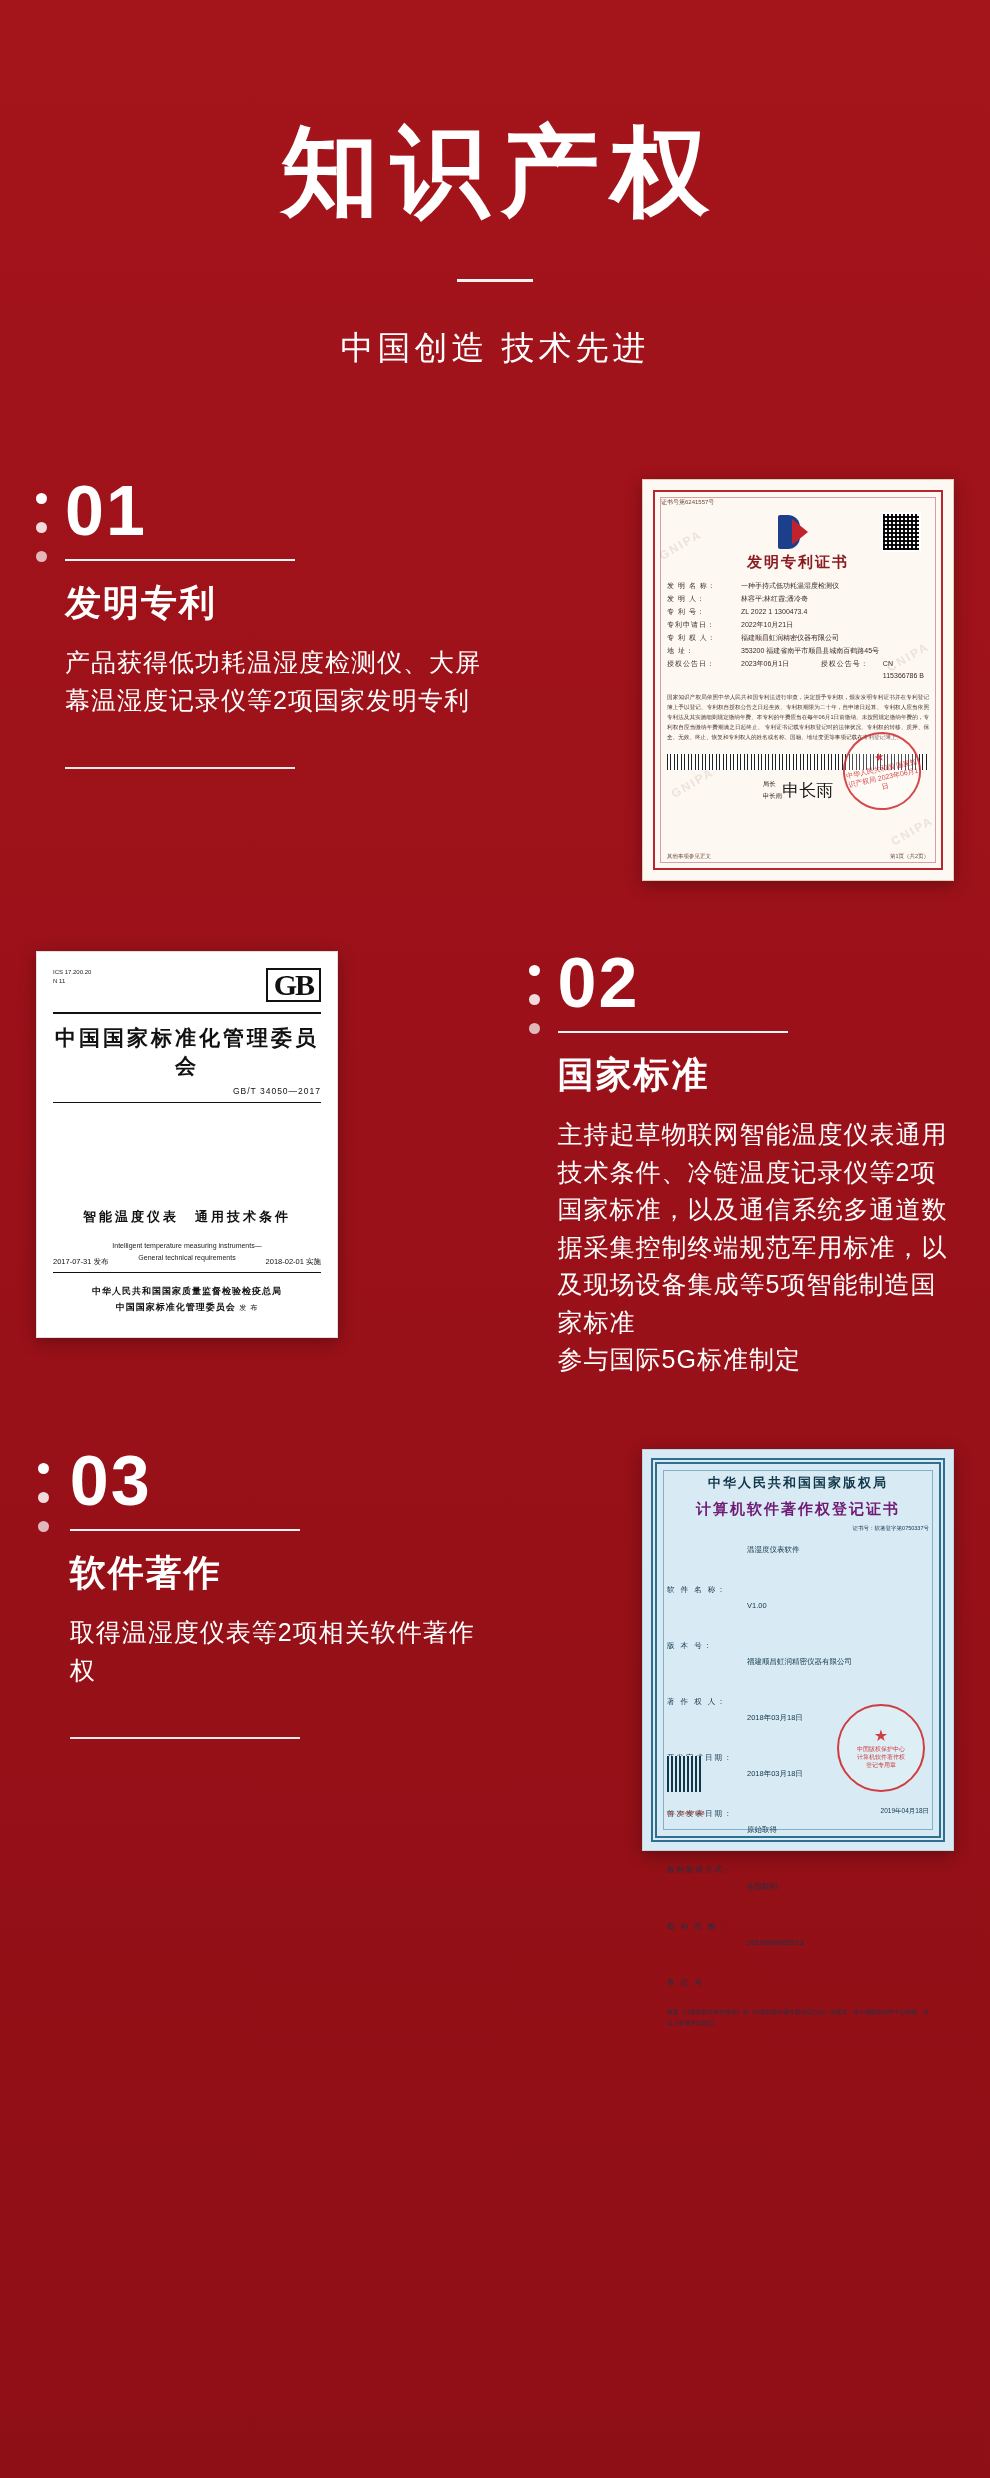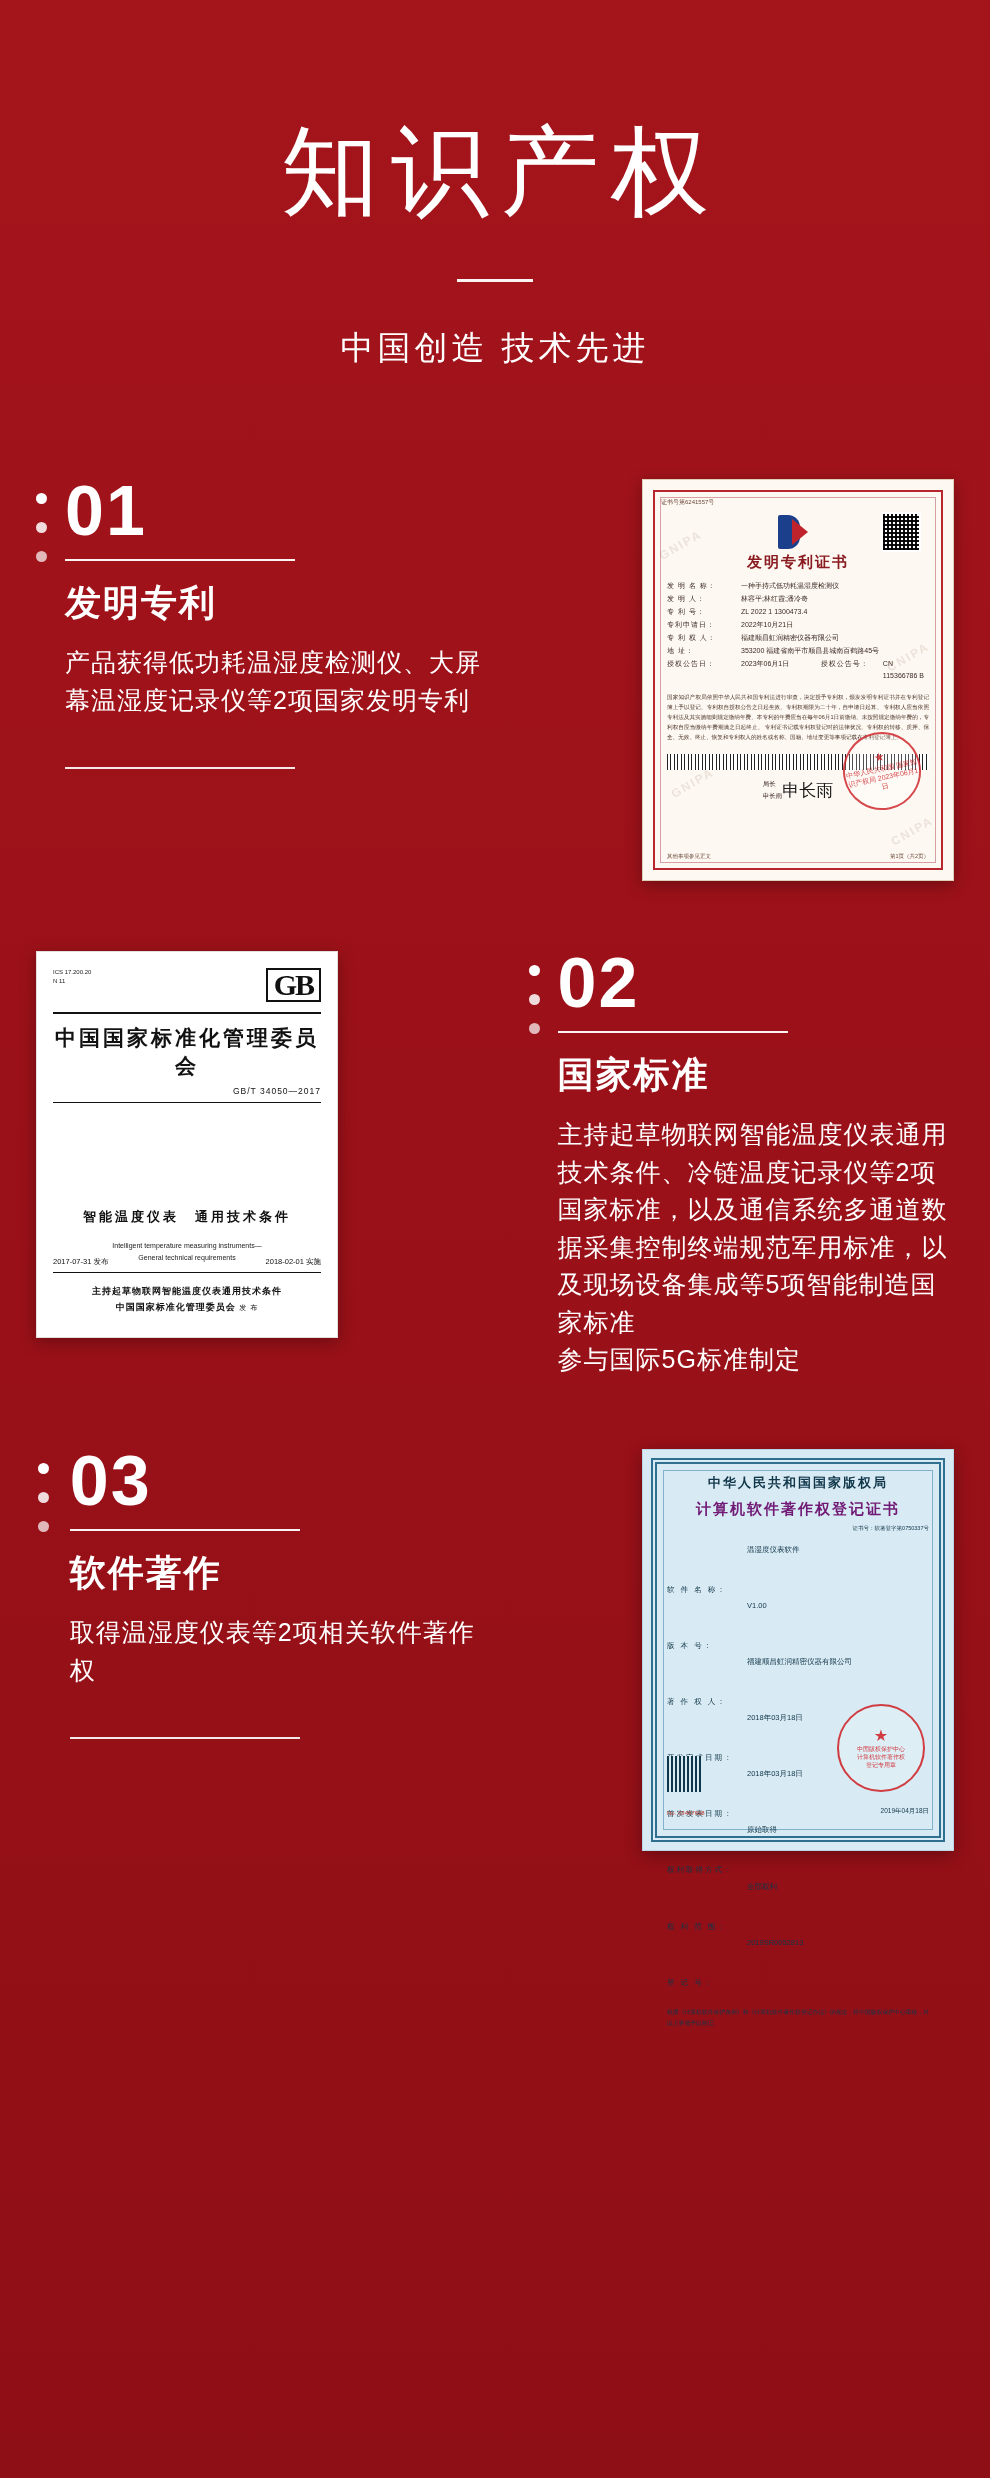--- a/index.html
+++ b/index.html
@@ -15,21 +15,21 @@
     min-height:2478px;
     background:linear-gradient(180deg,#a4141b 0%,#9c1119 40%,#8f0f16 100%);
     position:relative;
     overflow:hidden;
   }
 
   
   .header{padding-top:120px;text-align:center;}
   .main-title{
     font-size:98px;
-    font-weight:normal;
+    font-weight:bold;
     letter-spacing:12px;
     line-height:1.05;
     margin:0;
     text-indent:12px;
   }
   .divider{
     width:76px;height:3px;background:#ffffff;
     margin:56px auto 44px auto;opacity:.95;
   }
   .subtitle{
@@ -309,21 +309,21 @@
           <div class="c2-line2"></div>
           <div class="c2-maintitle">智能温度仪表　通用技术条件</div>
           <div class="c2-en" style="white-space:pre-line">Intelligent temperature measuring instruments—
 General technical requirements</div>
           <div class="c2-dates">
             <span>2017-07-31 发布</span>
             <span>2018-02-01 实施</span>
           </div>
           <div class="c2-line3"></div>
           <div class="c2-issuer">
-            <div>主持起草物联网智能温度仪表通用技术条件</div>
+            <div>中华人民共和国国家质量监督检验检疫总局</div>
             <div><span>中国国家标准化管理委员会</span>
               <span class="small">发 布</span></div>
           </div>
         </div>
       </div>
     </div>
 
     <div class="txtcol txt-indent">
       <div class="num-row">
         <div class="dots">

